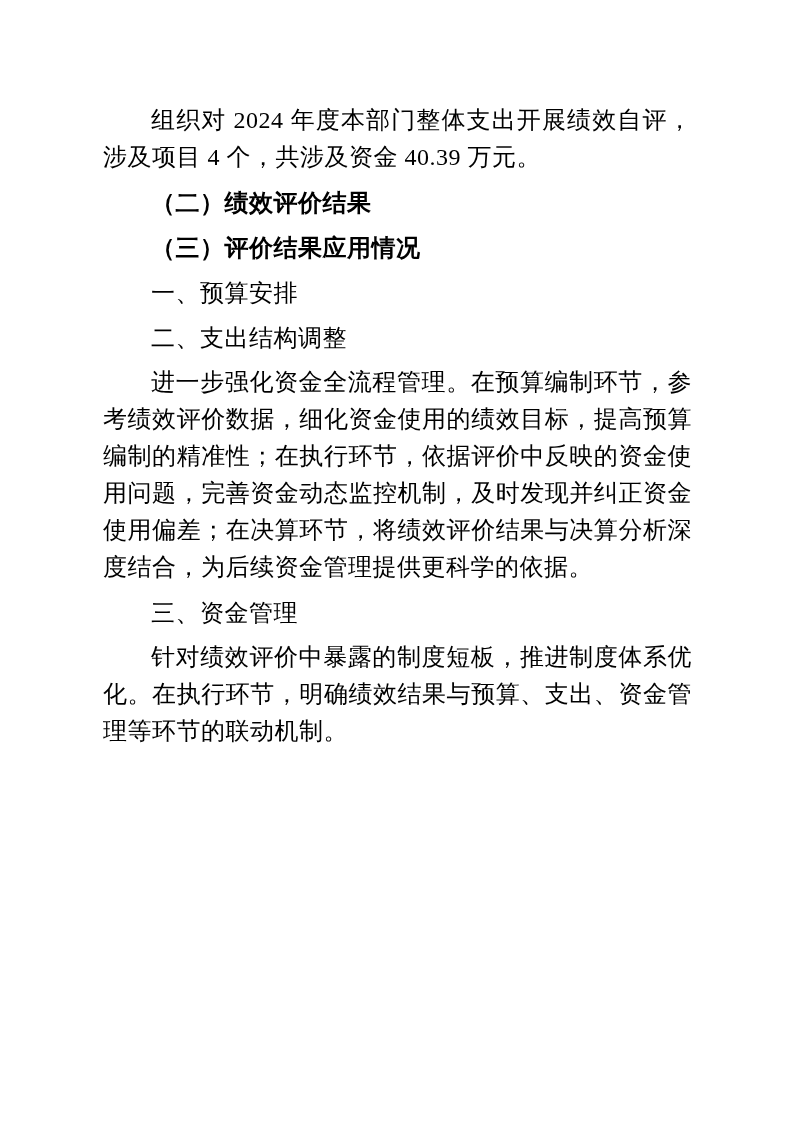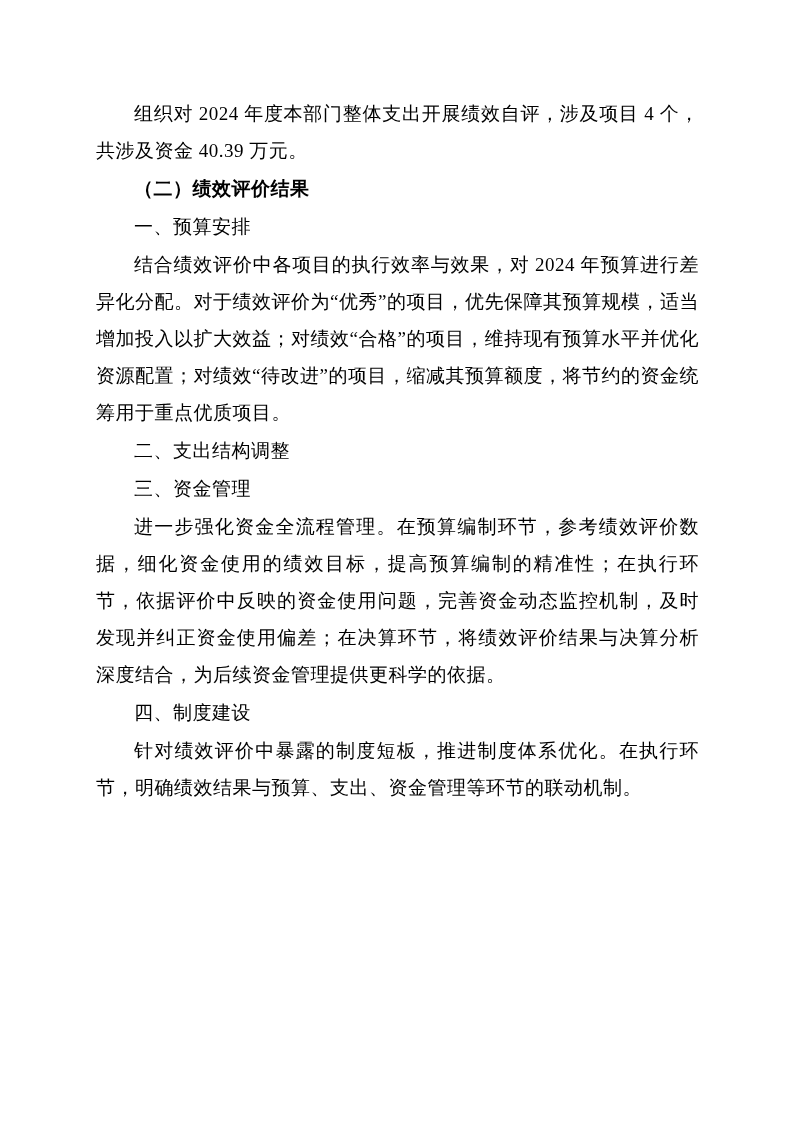--- a/index.html
+++ b/index.html
@@ -11,47 +11,46 @@
     position: relative;
     width: 793px;
     height: 1122px;
     background: #ffffff;
     box-sizing: border-box;
     padding: 94px 93px 0 95px;
     overflow: hidden;
     color: #000000;
   }
   .block {
-    margin: 1px;
-    font-size: 19px;
+    margin: 8px;
+    font-size: 24px;
     line-height: 37px;
     text-align: justify;
     text-indent: 2em;
     letter-spacing: 0.5px;
     word-break: break-all;
   }
   .paragraph {
     font-family: "Liberation Serif", "DejaVu Serif", serif;
     font-weight: normal;
   }
   .heading {
-    font-family: Liberation Serif, serif;
+    font-family: Liberation Sans, sans-serif;
     font-weight: bold;
   }
   .subheading {
     font-family: Liberation Sans, sans-serif;
     font-weight: normal;
   }
 </style>
 </head>
 <body>
 
 <div class="page">
   <p class="block paragraph">组织对 2024 年度本部门整体支出开展绩效自评，涉及项目 4 个，共涉及资金 40.39 万元。</p>
   <p class="block heading">（二）绩效评价结果</p>
+  <p class="block heading">（三）评价结果应用情况</p>
   <p class="block subheading">一、预算安排</p>
-  <p class="block paragraph">结合绩效评价中各项目的执行效率与效果，对 2024 年预算进行差异化分配。对于绩效评价为“优秀”的项目，优先保障其预算规模，适当增加投入以扩大效益；对绩效“合格”的项目，维持现有预算水平并优化资源配置；对绩效“待改进”的项目，缩减其预算额度，将节约的资金统筹用于重点优质项目。</p>
   <p class="block subheading">二、支出结构调整</p>
+  <p class="block paragraph">进一步强化资金全流程管理。在预算编制环节，参考绩效评价数据，细化资金使用的绩效目标，提高预算编制的精准性；在执行环节，依据评价中反映的资金使用问题，完善资金动态监控机制，及时发现并纠正资金使用偏差；在决算环节，将绩效评价结果与决算分析深度结合，为后续资金管理提供更科学的依据。</p>
   <p class="block subheading">三、资金管理</p>
-  <p class="block paragraph">进一步强化资金全流程管理。在预算编制环节，参考绩效评价数据，细化资金使用的绩效目标，提高预算编制的精准性；在执行环节，依据评价中反映的资金使用问题，完善资金动态监控机制，及时发现并纠正资金使用偏差；在决算环节，将绩效评价结果与决算分析深度结合，为后续资金管理提供更科学的依据。</p>
-  <p class="block subheading">四、制度建设</p>
   <p class="block paragraph">针对绩效评价中暴露的制度短板，推进制度体系优化。在执行环节，明确绩效结果与预算、支出、资金管理等环节的联动机制。</p>
 </div>
 
 </body></html>

